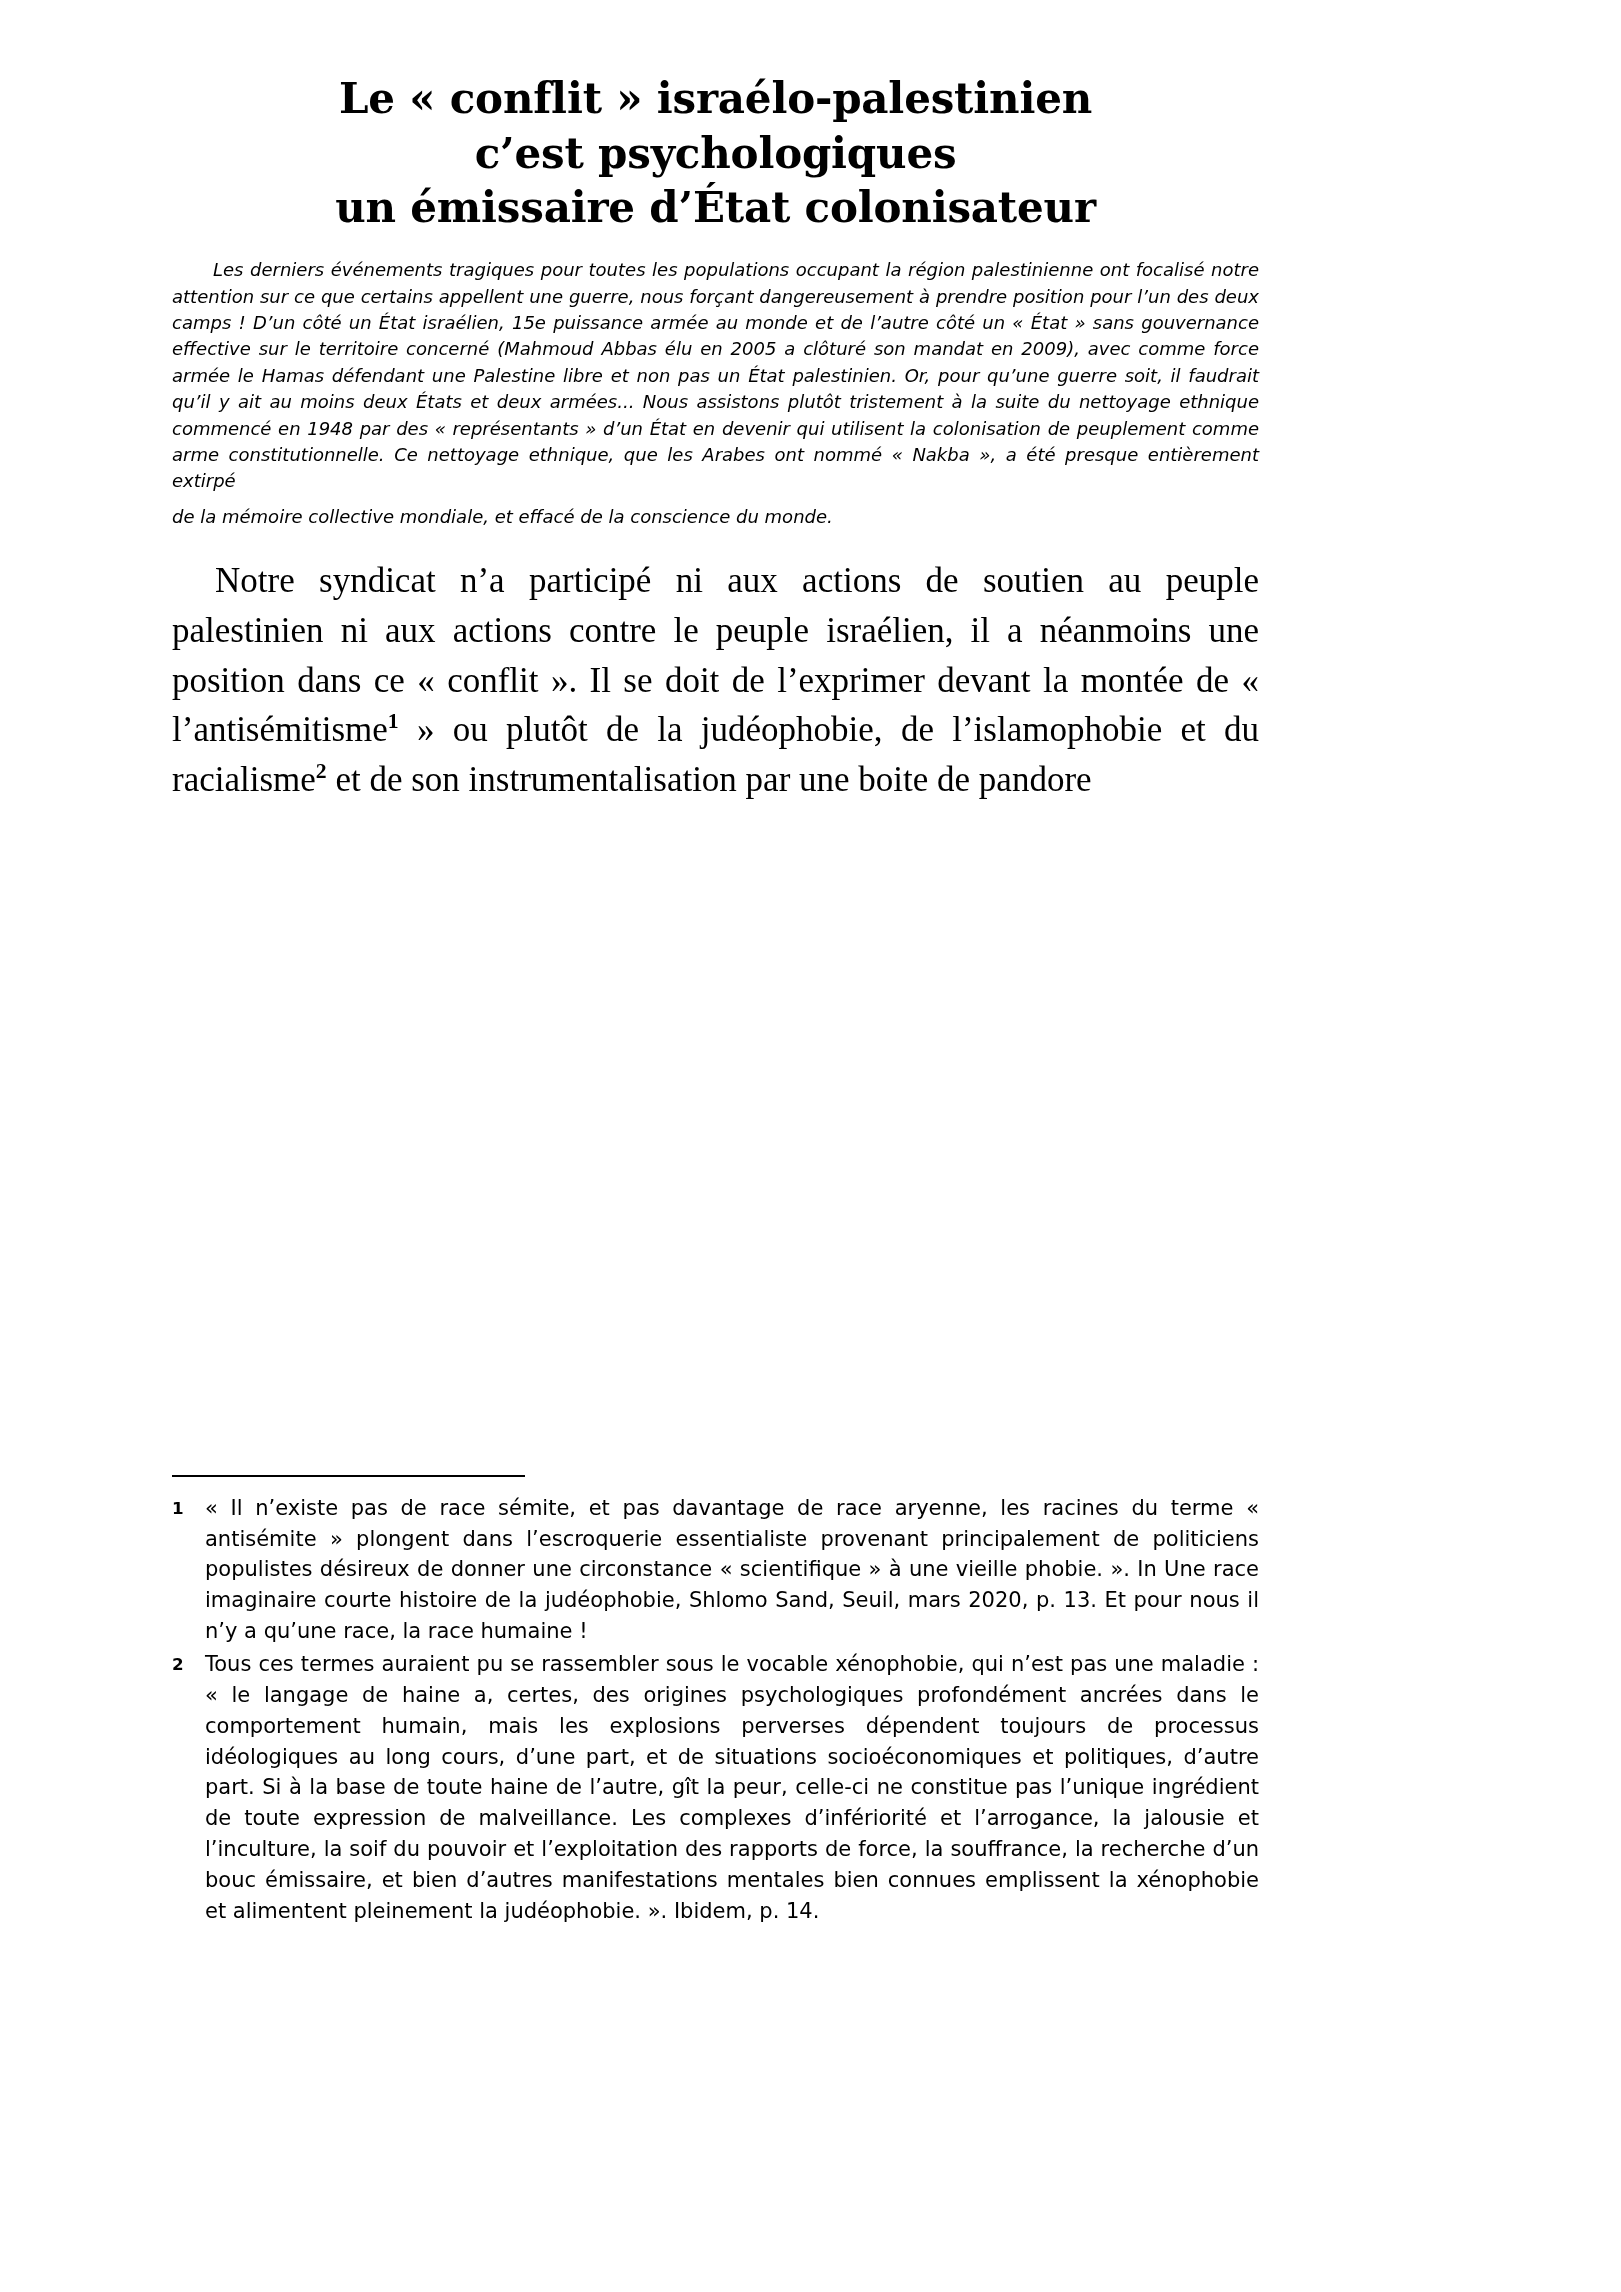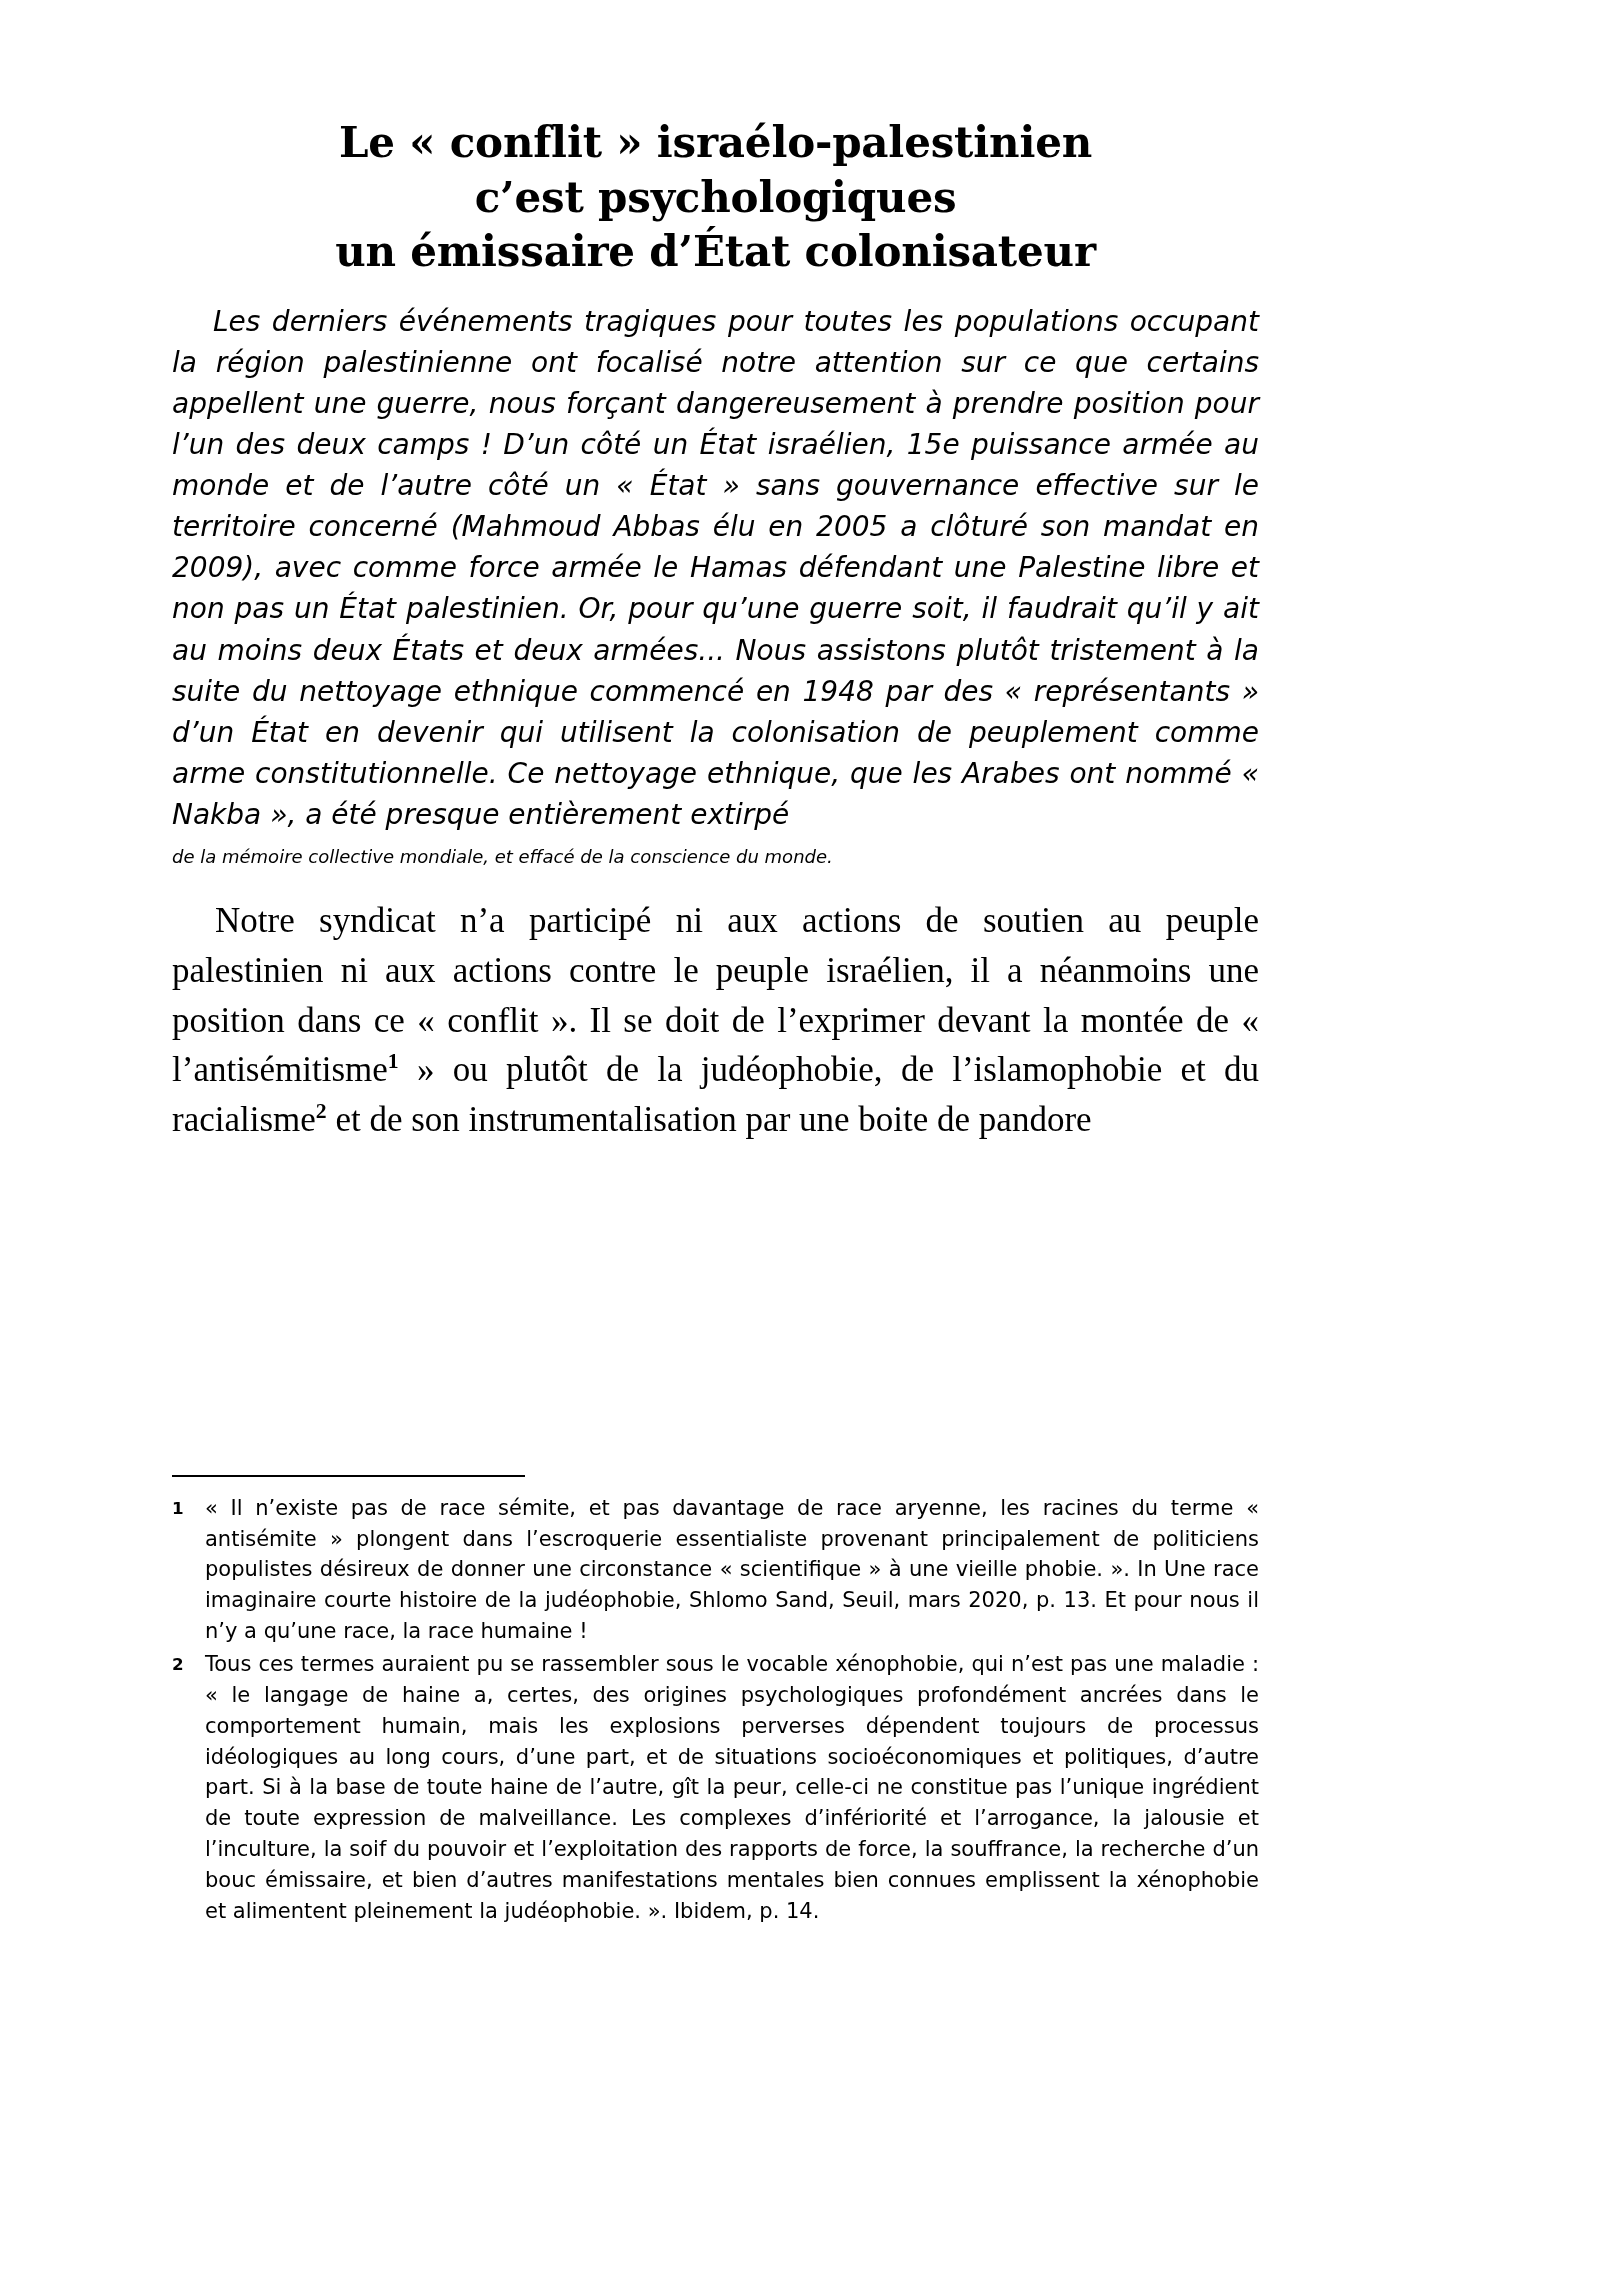--- a/index.html
+++ b/index.html
@@ -6,41 +6,41 @@
     margin: 0;
     padding: 0;
     background: #ffffff;
   }
   .page {
     width: 1431px;
     height: 2293px;
     background: #ffffff;
     position: relative;
     box-sizing: border-box;
-    padding: 116px 172px 39px 172px;
+    padding: 72px 172px 39px 172px;
     font-family: "Liberation Serif", serif;
     color: #000000;
   }
   .title {
     text-align: center;
     font-family: "DejaVu Serif", serif;
     font-weight: bold;
     font-size: 42px;
     line-height: 1.30;
     letter-spacing: -0.2px;
     margin: 0 0 21.6px 0;
   }
   .title .line {
     display: block;
     white-space: nowrap;
   }
   .lead {
     font-family: "DejaVu Sans", sans-serif;
     font-style: italic;
-    font-size: 28px;
+    font-size: 18px;
     line-height: 1.465;
     text-align: justify;
     text-justify: inter-word;
     margin: 0 0 9.8px 0;
     text-indent: 41px;
   }
   .lead-tail {
     font-family: "DejaVu Sans", sans-serif;
     font-style: italic;
     font-size: 18px;

